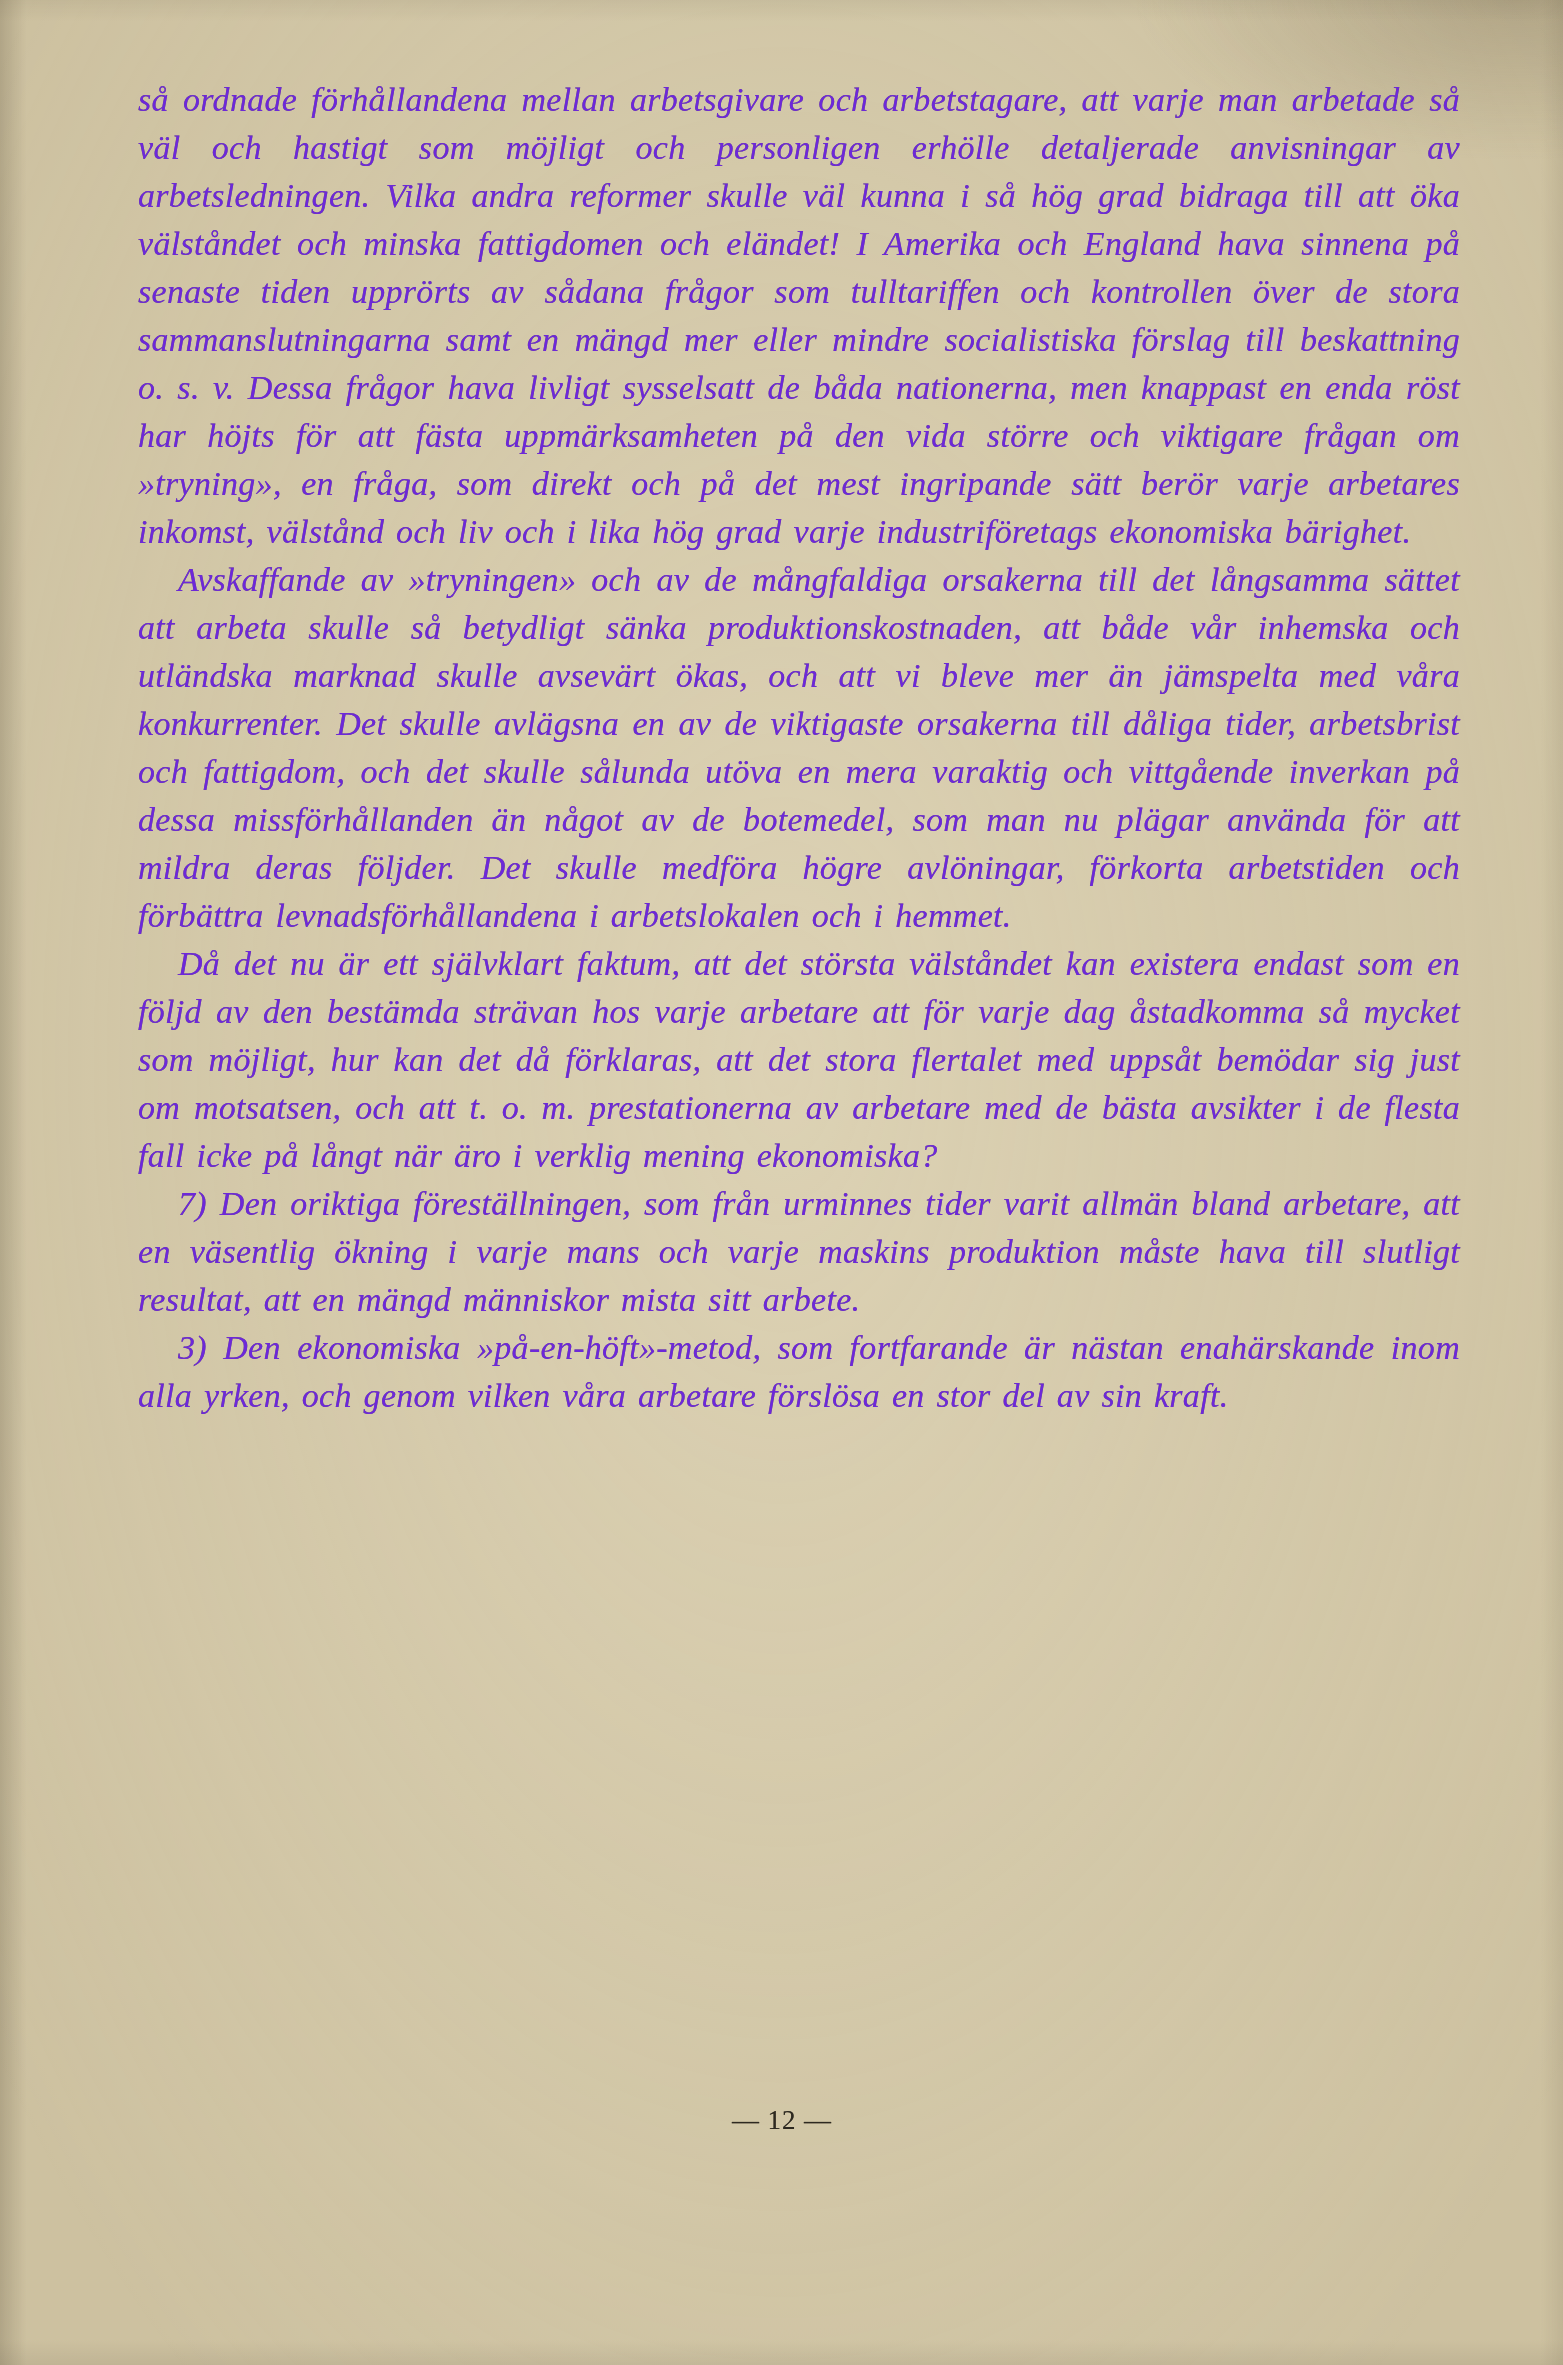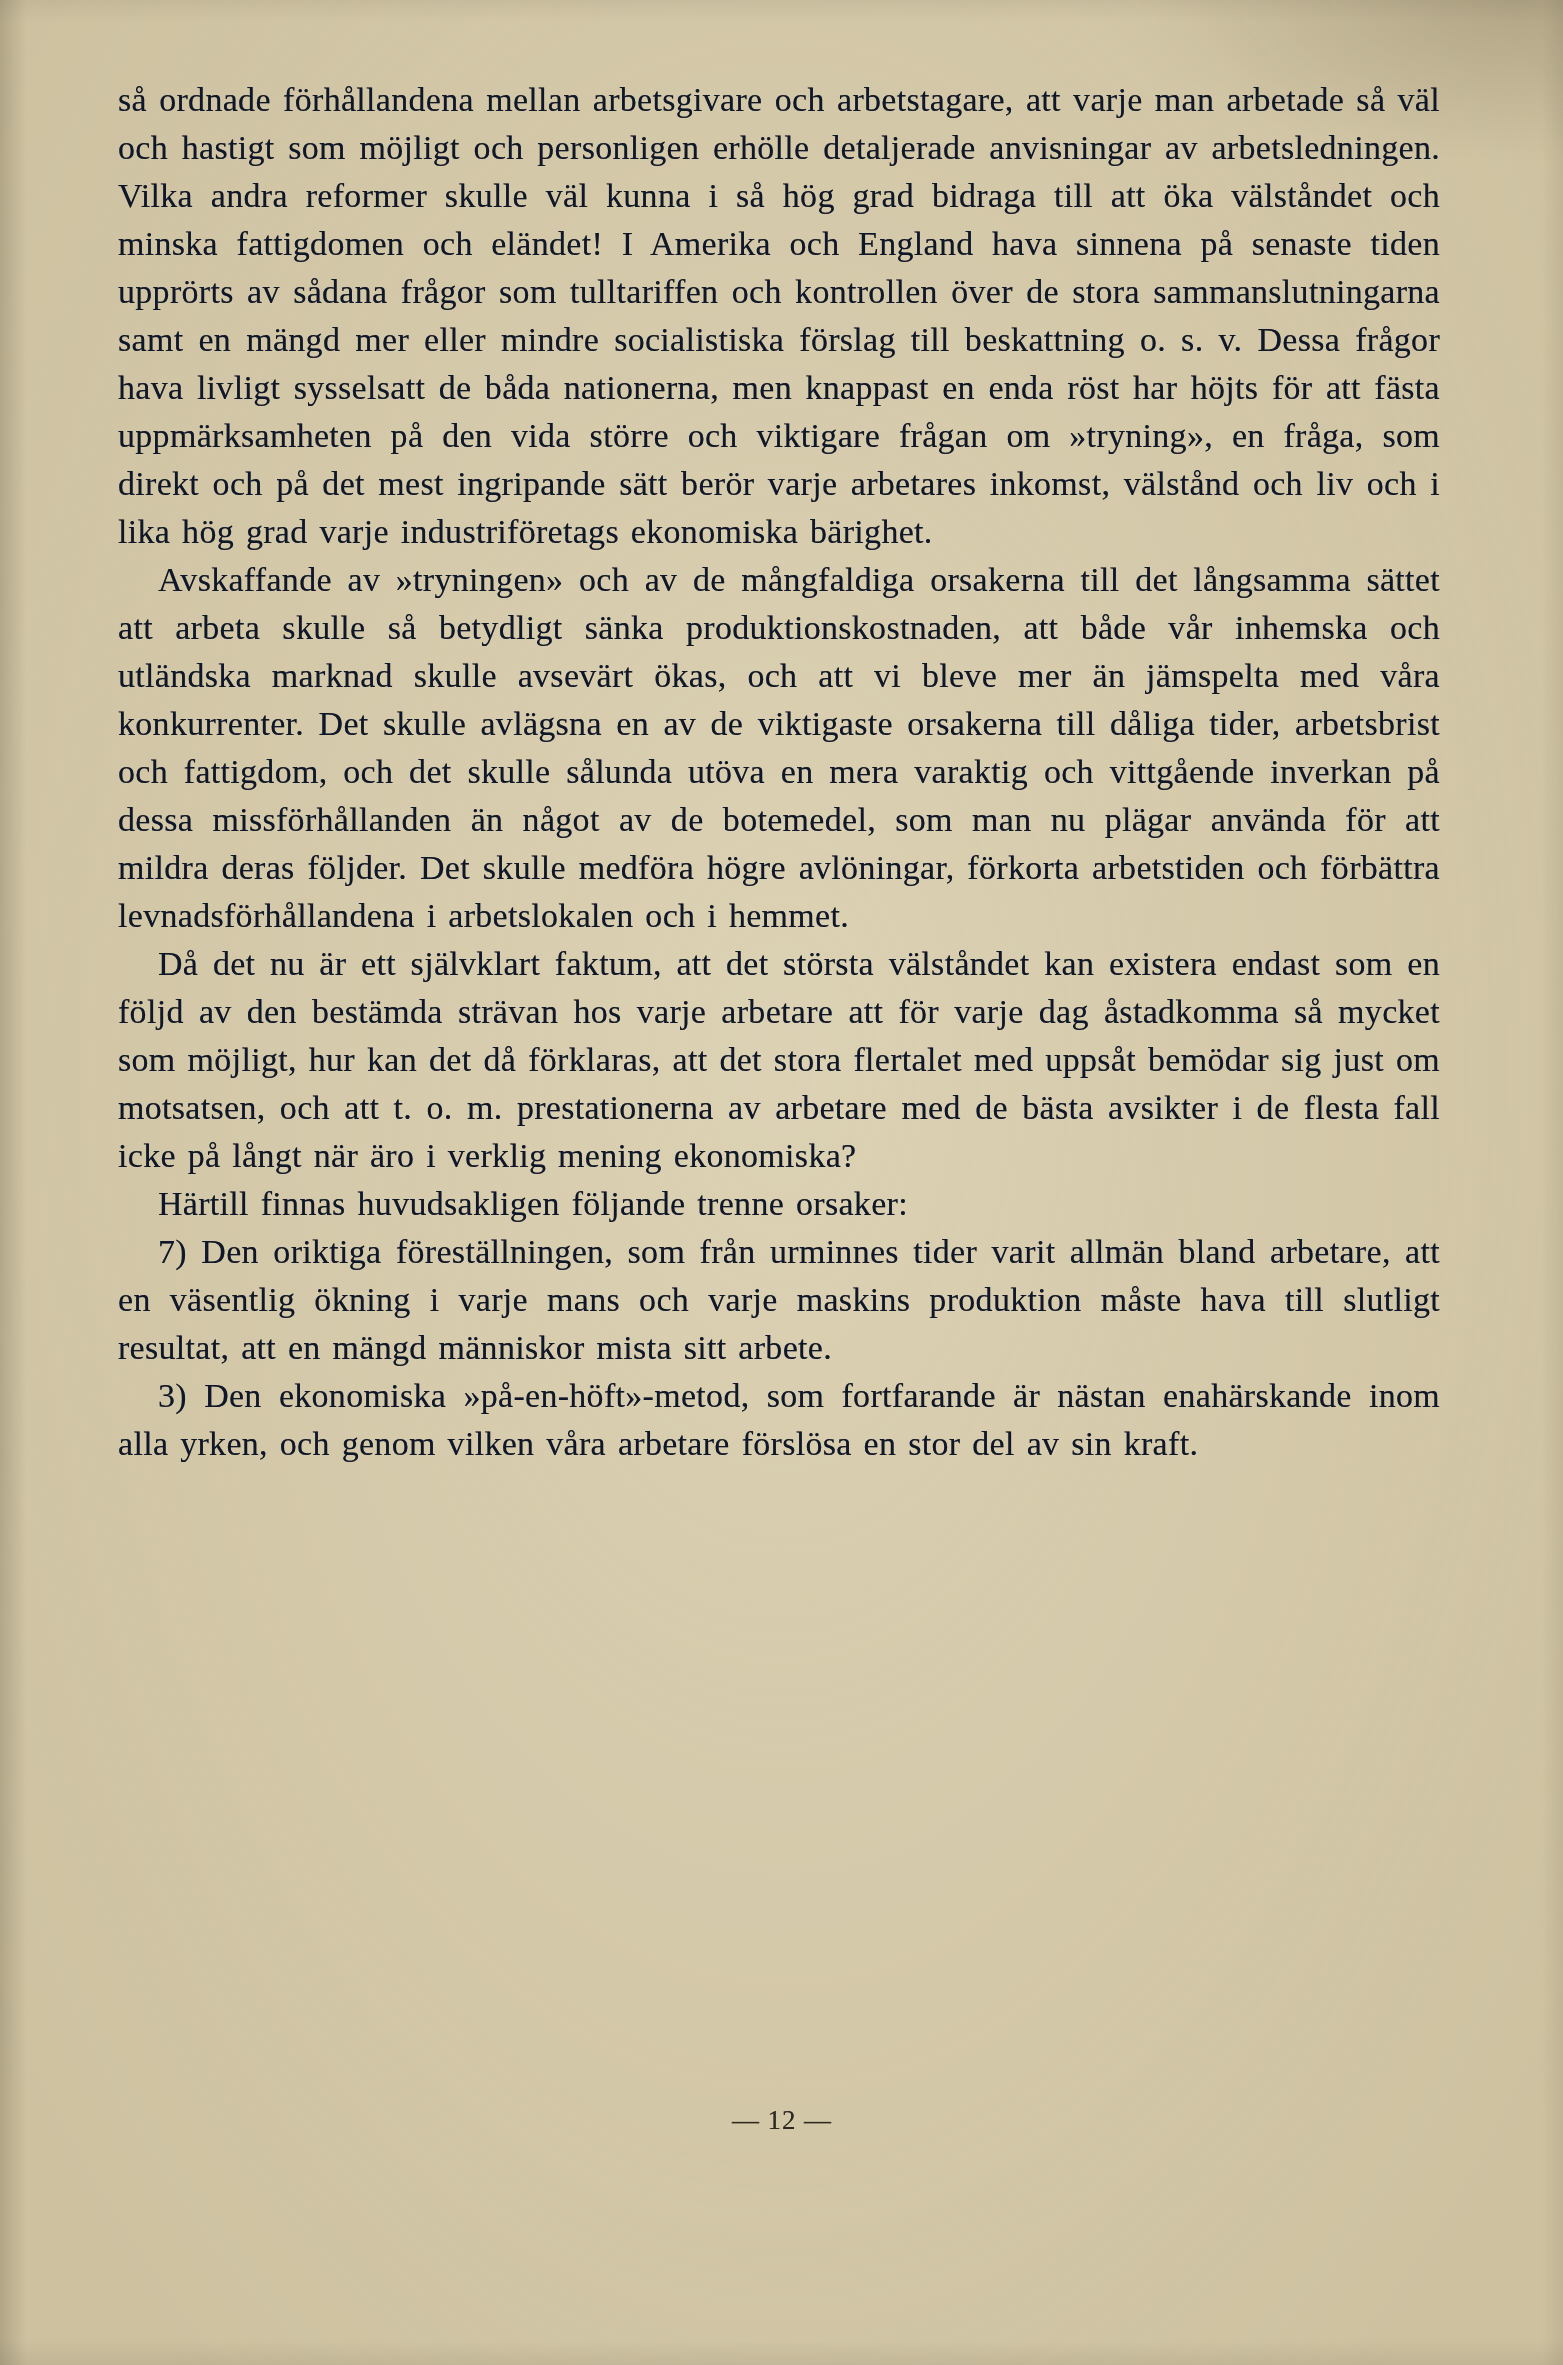--- a/index.html
+++ b/index.html
@@ -16,30 +16,31 @@
       linear-gradient(90deg, rgba(75,65,45,0.22) 0%, rgba(75,65,45,0) 26.4px),
       linear-gradient(270deg, rgba(75,65,45,0.10) 0%, rgba(75,65,45,0) 22px),
       linear-gradient(0deg, rgba(75,65,45,0.10) 0%, rgba(75,65,45,0) 26.4px),
       linear-gradient(180deg, rgba(75,65,45,0.08) 0%, rgba(75,65,45,0) 22px),
       radial-gradient(ellipse 546px 229px at 97% 0%, rgba(105,92,66,0.28), rgba(105,92,66,0) 70%),
       radial-gradient(ellipse 1320px 2200px at 50% 45%, rgba(255,248,226,0.30), rgba(255,248,226,0) 75%);
     font-family: "Liberation Serif", "DejaVu Serif", serif;
   }
   .text-block {
     position: absolute;
-    left: 118px;
+    left: 138px;
     top: 76px;
     width: 1322px;
     font-size: 34px;
     line-height: 48px;
-    color: #0f172a;
+    color: #6d28d9;
     text-align: justify;
     letter-spacing: 0.3px;
     word-spacing: 3.1px;
     text-shadow: 0 0 0.6px rgba(45,40,28,0.55);
+    font-style: italic;
   }
   .text-block p {
     margin: 0;
     padding: 0;
   }
   .text-block p.indent {
     text-indent: 40px;
   }
   .page-number {
     position: absolute;
@@ -53,19 +54,18 @@
     text-shadow: 0 0 0.6px rgba(45,40,28,0.55);
   }
 </style>
 </head>
 <body>
 
 <main class="text-block">
   <p>så ordnade förhållandena mellan arbetsgivare och arbetstagare, att varje man arbetade så väl och hastigt som möjligt och personligen erhölle detaljerade anvisningar av arbetsledningen. Vilka andra reformer skulle väl kunna i så hög grad bidraga till att öka välståndet och minska fattigdomen och eländet! I Amerika och England hava sinnena på senaste tiden upprörts av sådana frågor som tulltariffen och kontrollen över de stora sammanslutningarna samt en mängd mer eller mindre socialistiska förslag till beskattning o. s. v. Dessa frågor hava livligt sysselsatt de båda nationerna, men knappast en enda röst har höjts för att fästa uppmärksamheten på den vida större och viktigare frågan om »tryning», en fråga, som direkt och på det mest ingripande sätt berör varje arbetares inkomst, välstånd och liv och i lika hög grad varje industriföretags ekonomiska bärighet.</p>
   <p class="indent">Avskaffande av »tryningen» och av de mångfaldiga orsakerna till det långsamma sättet att arbeta skulle så betydligt sänka produktionskostnaden, att både vår inhemska och utländska marknad skulle avsevärt ökas, och att vi bleve mer än jämspelta med våra konkurrenter. Det skulle avlägsna en av de viktigaste orsakerna till dåliga tider, arbetsbrist och fattigdom, och det skulle sålunda utöva en mera varaktig och vittgående inverkan på dessa missförhållanden än något av de botemedel, som man nu plägar använda för att mildra deras följder. Det skulle medföra högre avlöningar, förkorta arbetstiden och förbättra levnadsförhållandena i arbetslokalen och i hemmet.</p>
   <p class="indent">Då det nu är ett självklart faktum, att det största välståndet kan existera endast som en följd av den bestämda strävan hos varje arbetare att för varje dag åstadkomma så mycket som möjligt, hur kan det då förklaras, att det stora flertalet med uppsåt bemödar sig just om motsatsen, och att t. o. m. prestationerna av arbetare med de bästa avsikter i de flesta fall icke på långt när äro i verklig mening ekonomiska?</p>
-  <p class="indent">Härtill finnas huvudsakligen följande trenne orsaker:</p>
   <p class="indent">7) Den oriktiga föreställningen, som från urminnes tider varit allmän bland arbetare, att en väsentlig ökning i varje mans och varje maskins produktion måste hava till slutligt resultat, att en mängd människor mista sitt arbete.</p>
   <p class="indent">3) Den ekonomiska »på-en-höft»-metod, som fortfarande är nästan enahärskande inom alla yrken, och genom vilken våra arbetare förslösa en stor del av sin kraft.</p>
 </main>
 
 <div class="page-number">— 12 —</div>
 
 
 </body></html>

